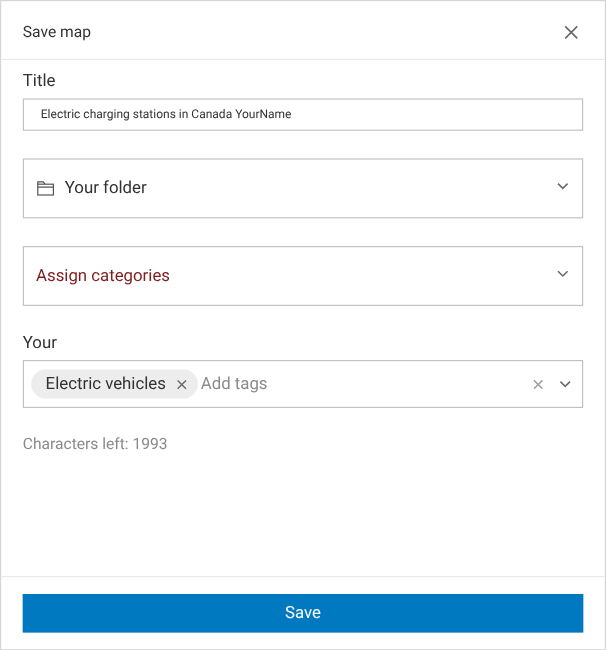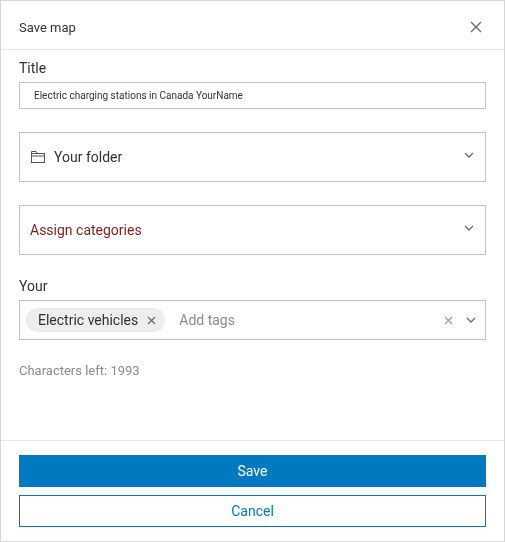--- a/index.html
+++ b/index.html
@@ -10,21 +10,21 @@
   .divider { height: 1px; background: #e8e8e8; width: 100%; }
   .body { padding: 10px 18px 8px 18px; flex: 1; overflow: auto; }
   .field { margin-bottom: 23px; }
   .field-label { font-size: 14px; color: #323232; display: block; margin-bottom: 6px; }
   .text-input { width: 100%; border: 1px solid #c2c2c2; padding: 7px 14px; font-size: 10px; color: #323232; }
   .select-like { width: 100%; border: 1px solid #c2c2c2; padding: 16px 10px; font-size: 14px; color: #323232; display: flex; align-items: flex-start; cursor: pointer; background: #fff; min-height: 34px; }
   .select-like .leading-icon { margin-right: 8px; color: #555; display: flex; }
   .select-like .label { flex: 1; text-align: left; color: #323232; }
   .select-like .placeholder { color: #7f1d1d; }
   .select-like .chevron { color: #6a6a6a; display: flex; }
-  .tags-box { width: 100%; border: 1px solid #c2c2c2; padding: 5px 6px; display: flex; align-items: center; gap: 12px; min-height: 40px; }
+  .tags-box { width: 100%; border: 1px solid #c2c2c2; padding: 5px 6px; display: flex; align-items: center; gap: 0; min-height: 40px; }
   .tag-chip { background: #ededed; border-radius: 14px; padding: 4px 6px 4px 12px; display: flex; align-items: center; gap: 6px; font-size: 14px; color: #323232; }
   .tag-chip .remove { background: none; border: none; cursor: pointer; color: #6a6a6a; display: flex; padding: 2px; }
   .tags-input { border: none; outline: none; font-size: 14px; flex: 1; min-width: 60px; padding: 4px 2px; color: #a21caf; }
   .tags-input::placeholder { color: #8a8a8a; }
   .tags-trailing { display: flex; align-items: center; gap: 6px; }
   .tags-clear { background: none; border: none; cursor: pointer; color: #a0a0a0; display: flex; padding: 2px; }
   .tags-expand { background: none; border: none; cursor: pointer; color: #6a6a6a; display: flex; padding: 2px; }
   .summary-area { width: 100%; border: 1px solid #c2c2c2; padding: 7px 10px; font-size: 14px; color: #323232; resize: both; height: 44px; font-family: inherit; }
   .helper { font-size: 13px; color: #8a8a8a; margin-top: 4px; }
   .footer { border-top: 1px solid #e8e8e8; padding: 14px 18px; display: flex; justify-content: flex-end; gap: 8px; flex-direction: column; }
@@ -118,14 +118,13 @@
   </div>
 
   <div class="field" style="margin-bottom:4px">
     <div class="helper">Characters left: 1993</div>
   </div>
 
 </div>
 
 <div class="footer">
   <button class="btn btn-primary">Save</button>
-  <button class="btn btn-secondary">Cancel</button>
 </div>
 
 </body></html>

